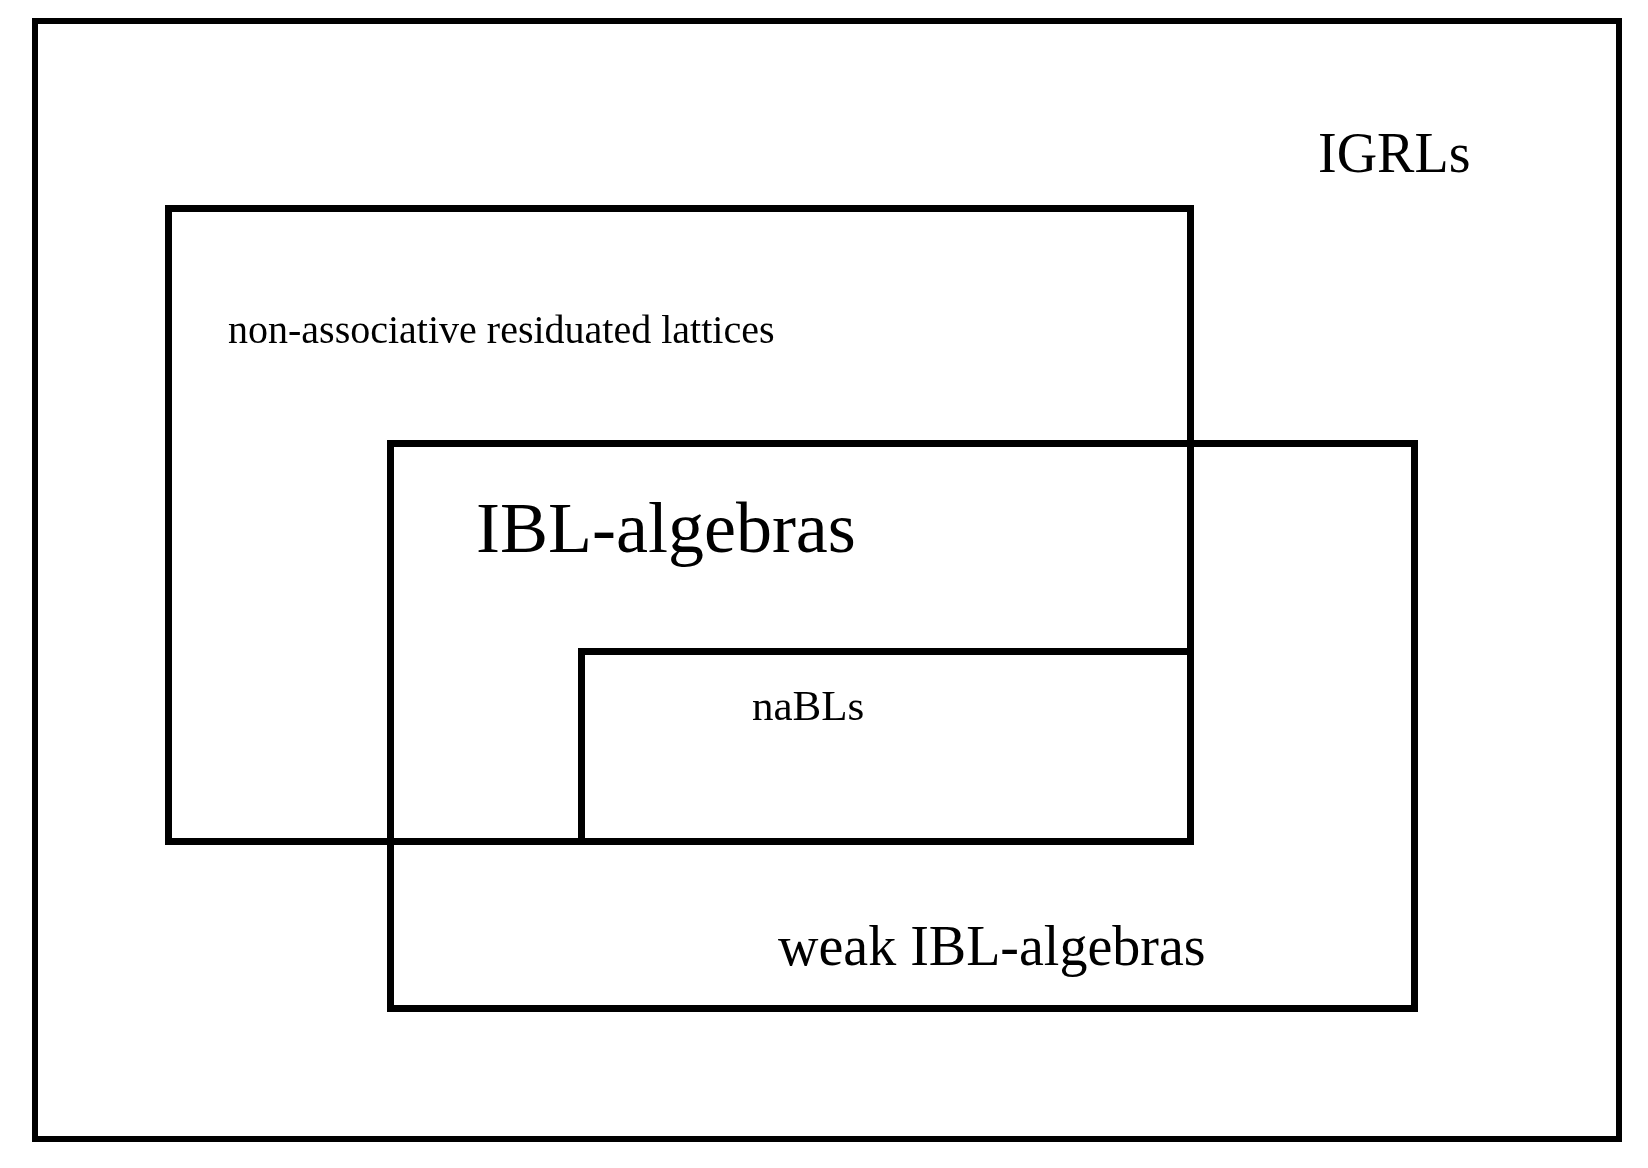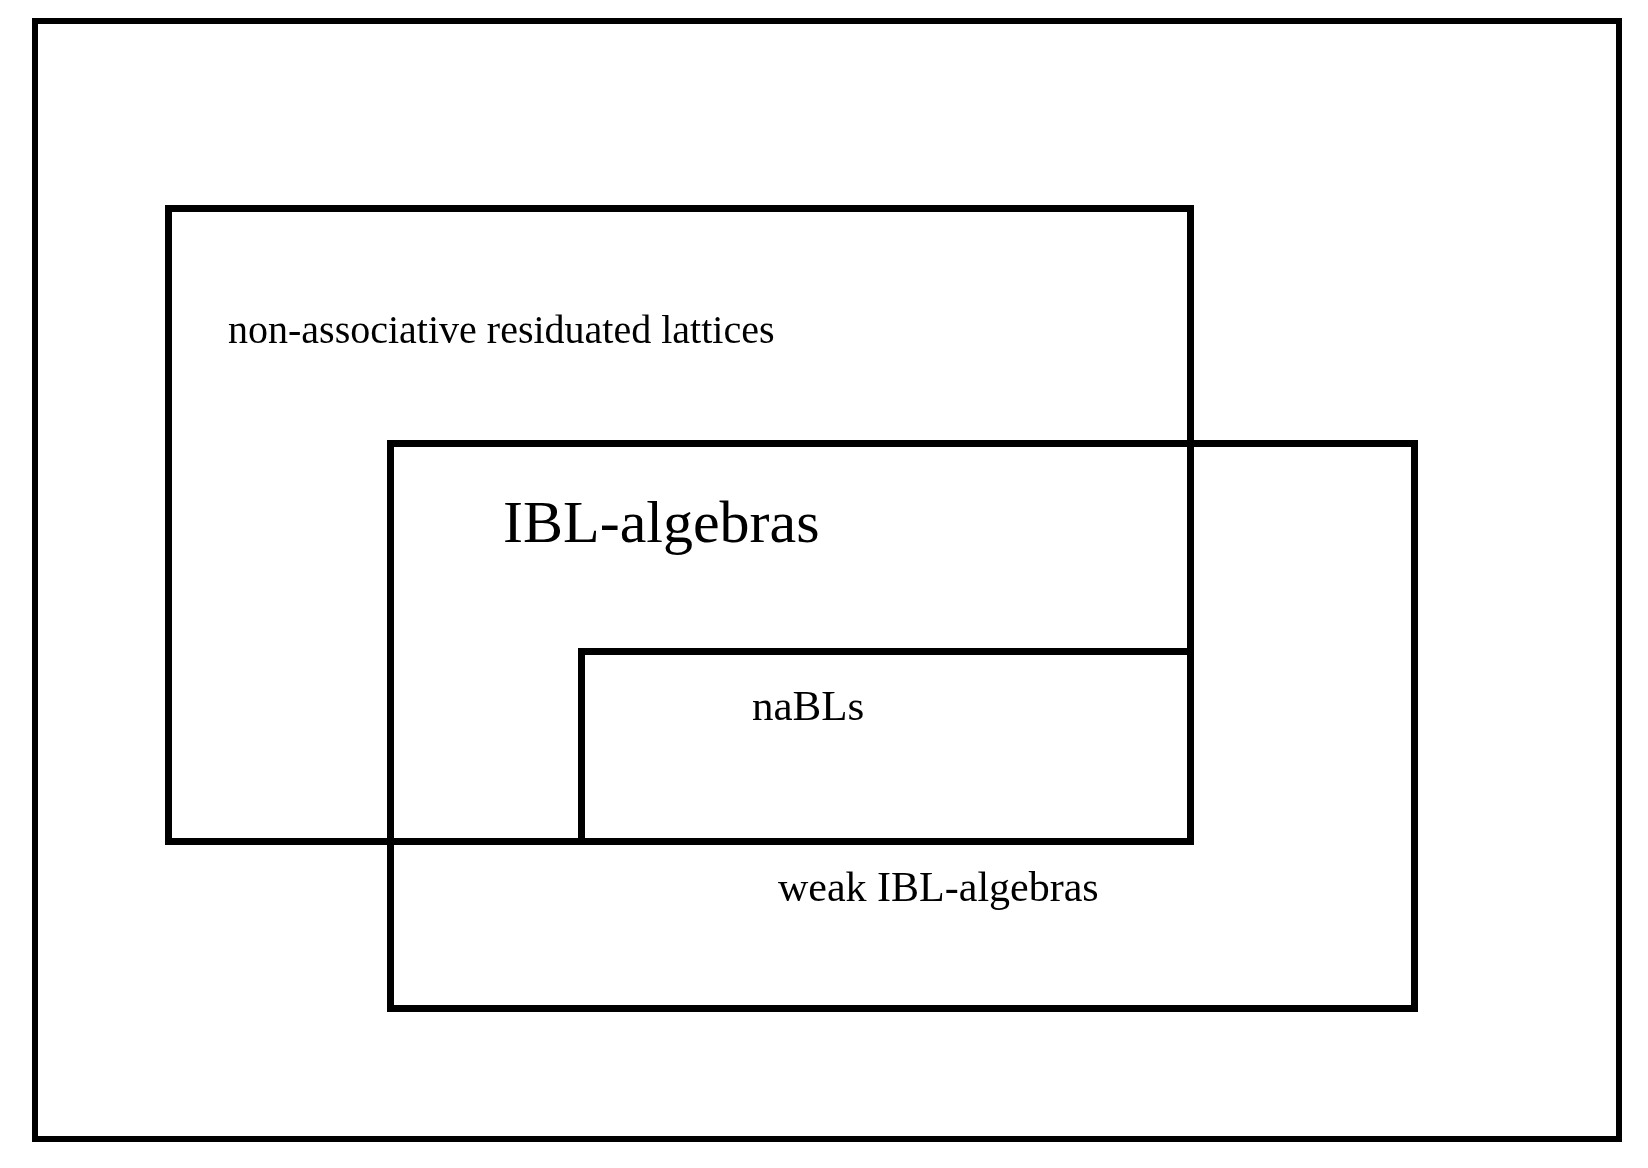--- a/index.html
+++ b/index.html
@@ -63,38 +63,39 @@
   }
   #label-igrls {
     left: 1318px; top: 125px;
     font-size: 56px;
   }
   #label-narl {
     left: 228px; top: 310px;
     font-size: 40px;
   }
   #label-ibl {
-    left: 503px; top: 492px;
-    font-size: 60px;
+    left: 476px; top: 492px;
+    font-size: 72px;
   }
   #label-nabls {
     left: 752px; top: 684px;
     font-size: 43px;
   }
   #label-weak-ibl {
-    left: 778px; top: 866px;
-    font-size: 42px;
+    left: 778px; top: 918px;
+    font-size: 56px;
   }
 </style>
 </head>
 <body>
 
 <div id="stage">
 
   <div class="rect" id="rect-igrls"></div>
+  <div class="label" id="label-igrls">IGRLs</div>
 
   <div class="rect" id="rect-narl"></div>
   <div class="label" id="label-narl">non-associative residuated lattices</div>
 
   <div class="rect" id="rect-weak-ibl"></div>
   <div class="label" id="label-weak-ibl">weak IBL-algebras</div>
 
   <div id="region-ibl"></div>
   <div class="label" id="label-ibl">IBL-algebras</div>
 

